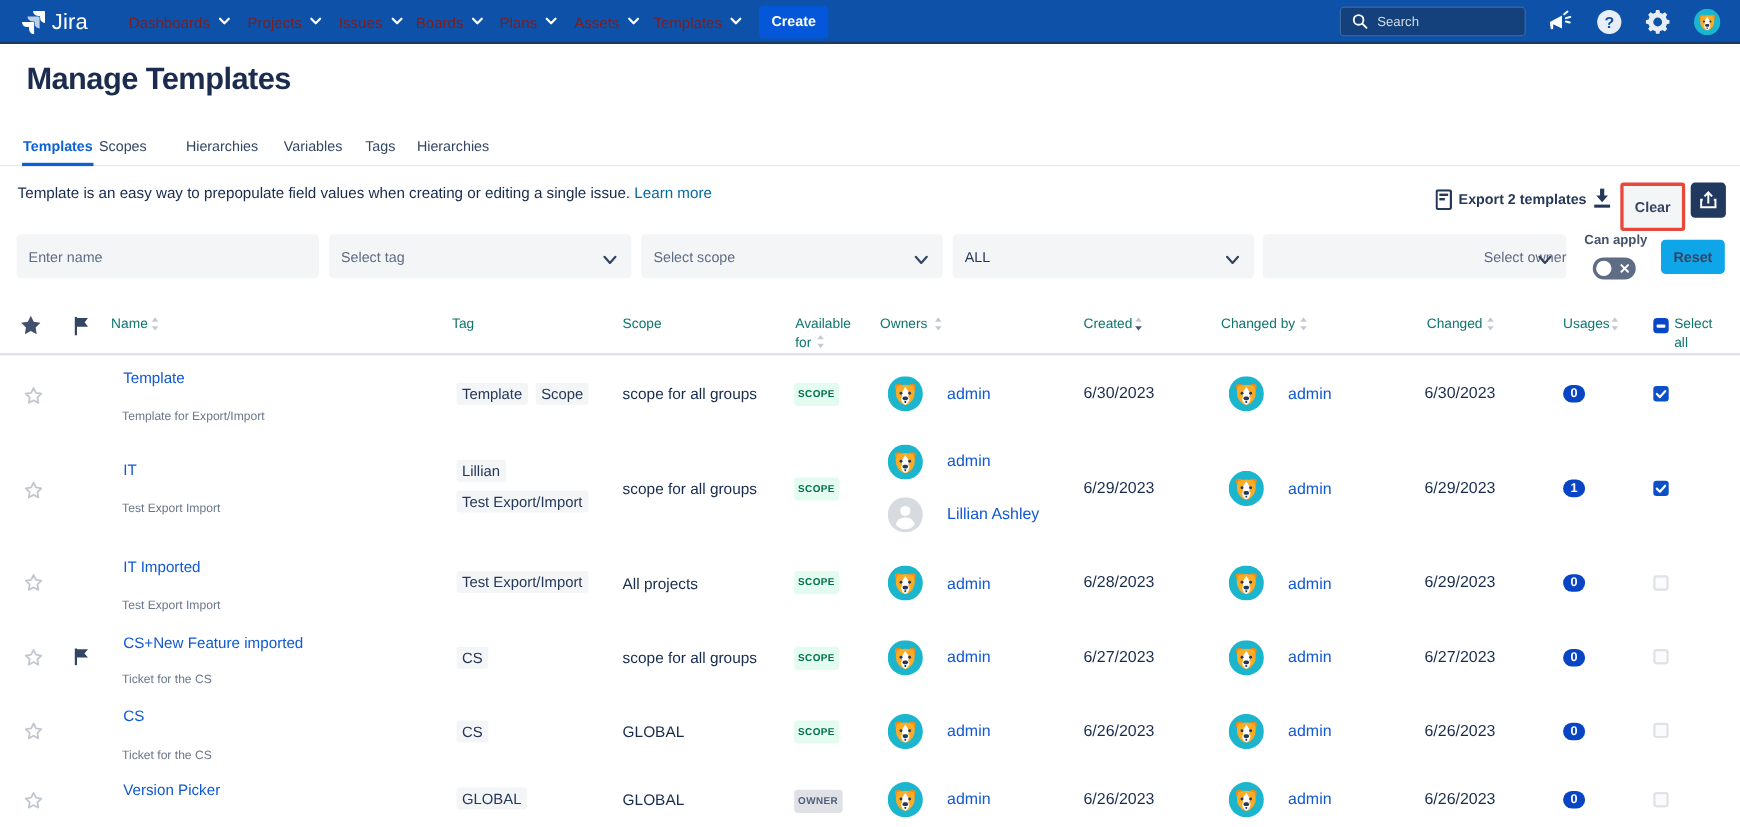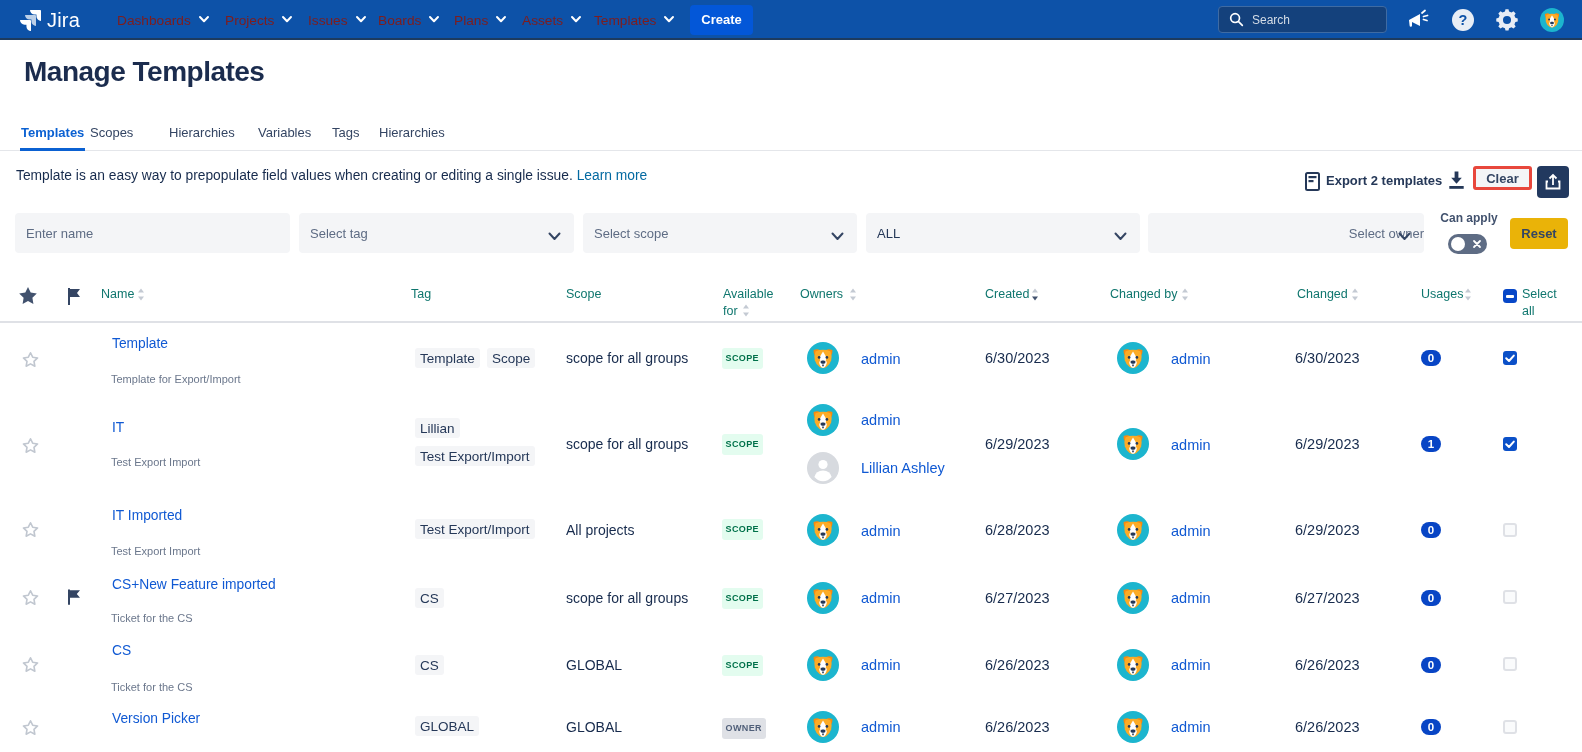--- a/index.html
+++ b/index.html
@@ -23,36 +23,36 @@
   .nav-ico { position:absolute; top:8px; }
   
   .h1 { position:absolute; left:24px; top:56px; font-size:28px; font-weight:700; color:#1b2c4e; letter-spacing:-0.5px; }
   .tabs { position:absolute; left:0px; top:150px; width:1582px; height:1px; background:#e4e6ea; }
   .tab { position:absolute; top:125px; font-size:13px; font-weight:400; color:#344563; }
   .tab.active { color:#0b61d2; font-weight:600; }
   .tab-underline { position:absolute; left:19.5px; top:148px; width:65px; height:3px; background:#0b61d2; }
   .desc { position:absolute; left:16px; top:168px; font-size:13.8px; color:#172b4d; }
   .desc a { color:#0369a1; text-decoration:none; }
   .export-label { font-size:13px; font-weight:600; color:#253858; }
-  .clear-btn { position:absolute; left:1473px; top:166px; width:59px; height:24px; background:#f4f5f7;
+  .clear-btn { position:absolute; left:1473px; top:166px; width:59px; height:44px; background:#f4f5f7;
     border:3px solid #e8473c; border-radius:3px; color:#344563; font-size:13px; font-weight:600;
     display:flex; align-items:center; justify-content:center; }
   .share-btn { position:absolute; left:1537px; top:166px; width:32px; height:32px; background:#22395f;
     border-radius:4px; display:flex; align-items:center; justify-content:center; }
   
   .fld { position:absolute; top:213px; height:40px; background:#f4f5f7; border-radius:4px;
     display:flex; align-items:center; color:#5e6c84; font-size:13px; }
   .fld .ph { margin-left:11px; color:#5e6c84; }
   .fld .chev { position:absolute; right:13px; top:16px; }
   .canapply { position:absolute; left:1434px; top:211px; width:70px; text-align:center;
     font-size:12px; font-weight:600; color:#42526e; }
   .toggle { position:absolute; left:1448px; top:234px; width:39px; height:20px; background:#5e6c84;
     border-radius:10px; }
   .toggle .knob { position:absolute; left:3px; top:3px; width:14px; height:14px; background:#fff; border-radius:50%; }
-  .reset-btn { position:absolute; left:1510px; top:218px; width:58px; height:31px; background:#eab308;
+  .reset-btn { position:absolute; left:1510px; top:218px; width:58px; height:31px; background:#0ea5e9;
     border-radius:4px; color:#344563; font-size:13px; font-weight:600; display:flex; align-items:center;
     justify-content:center; }
   
   .thead { position:absolute; left:0; top:276px; width:1582px; height:47px; border-bottom:2px solid #dfe1e6; }
   .th { position:absolute; font-size:12.5px; font-weight:400; color:#0f766e; line-height:16.5px; }
   .rtitle { position:absolute; left:112px; font-size:13.8px; font-weight:400; color:#1059d3; }
   .rsub { position:absolute; left:111px; font-size:11px; color:#6b778c; }
   .pill { position:absolute; background:#f4f5f7; border-radius:3px; font-size:13.5px; color:#253858;
     padding:2.5px 5px; line-height:15px; }
   .scopetxt { position:absolute; left:566px; font-size:14px; color:#172b4d; }

